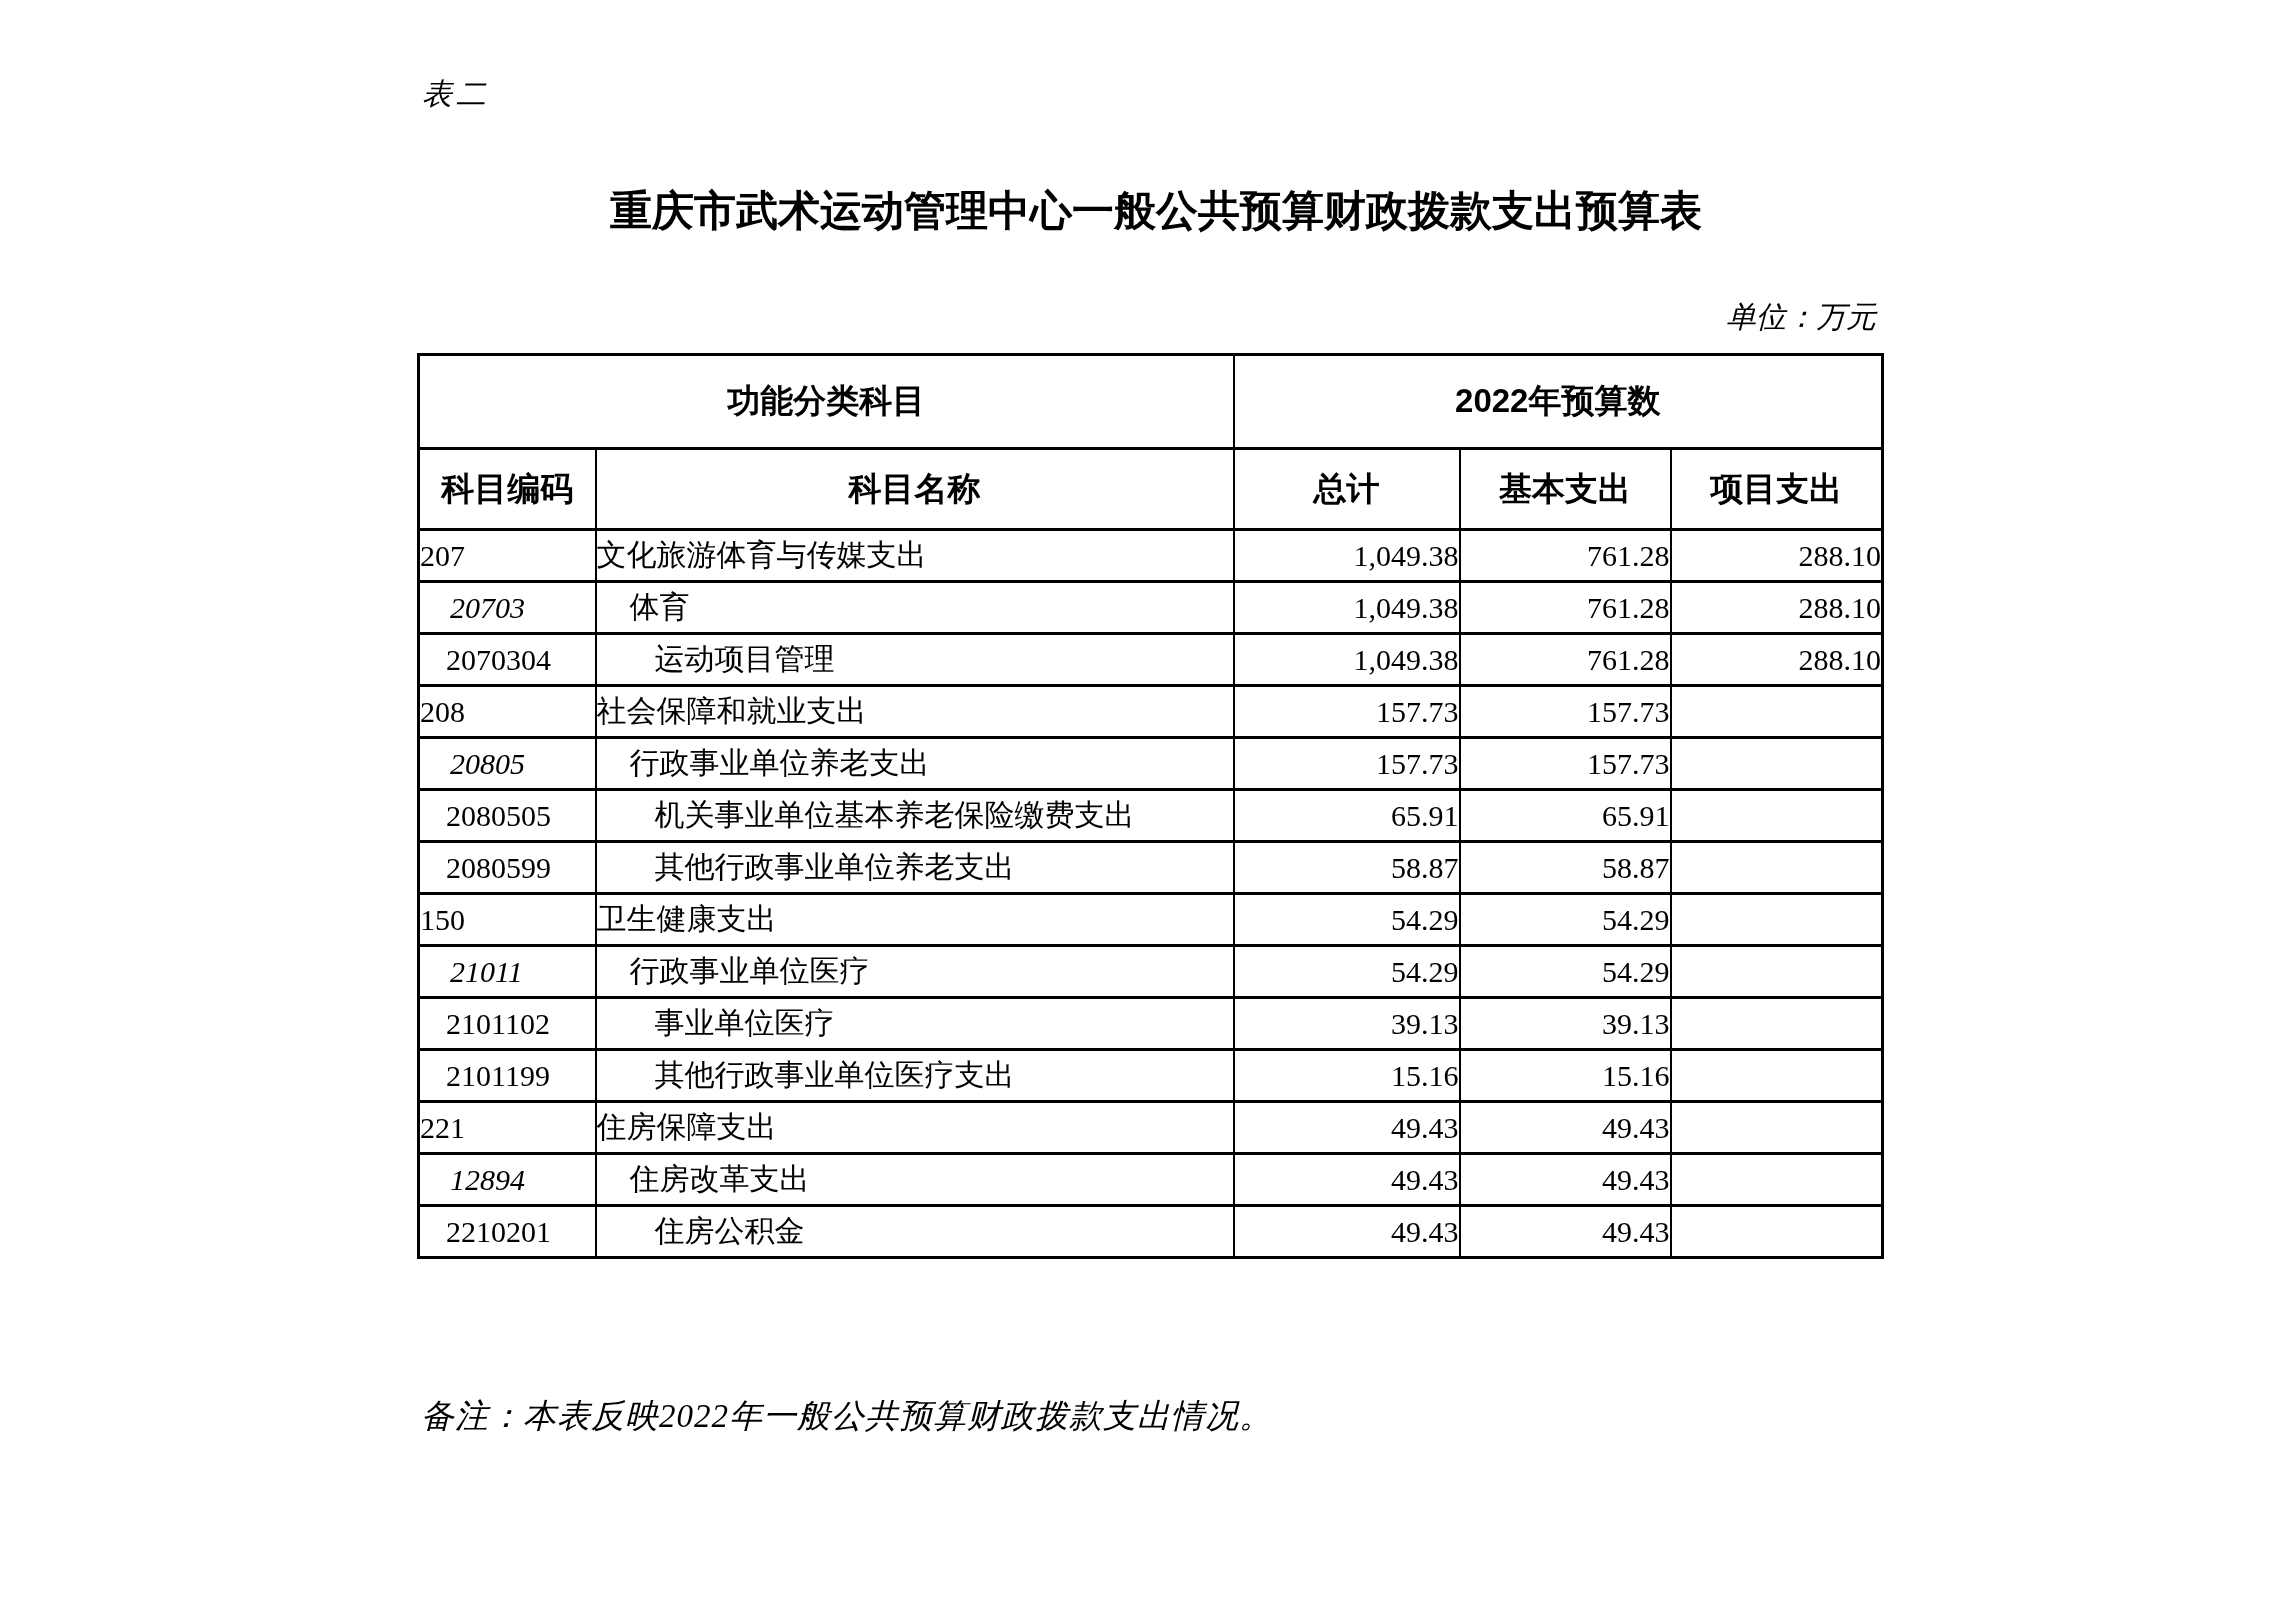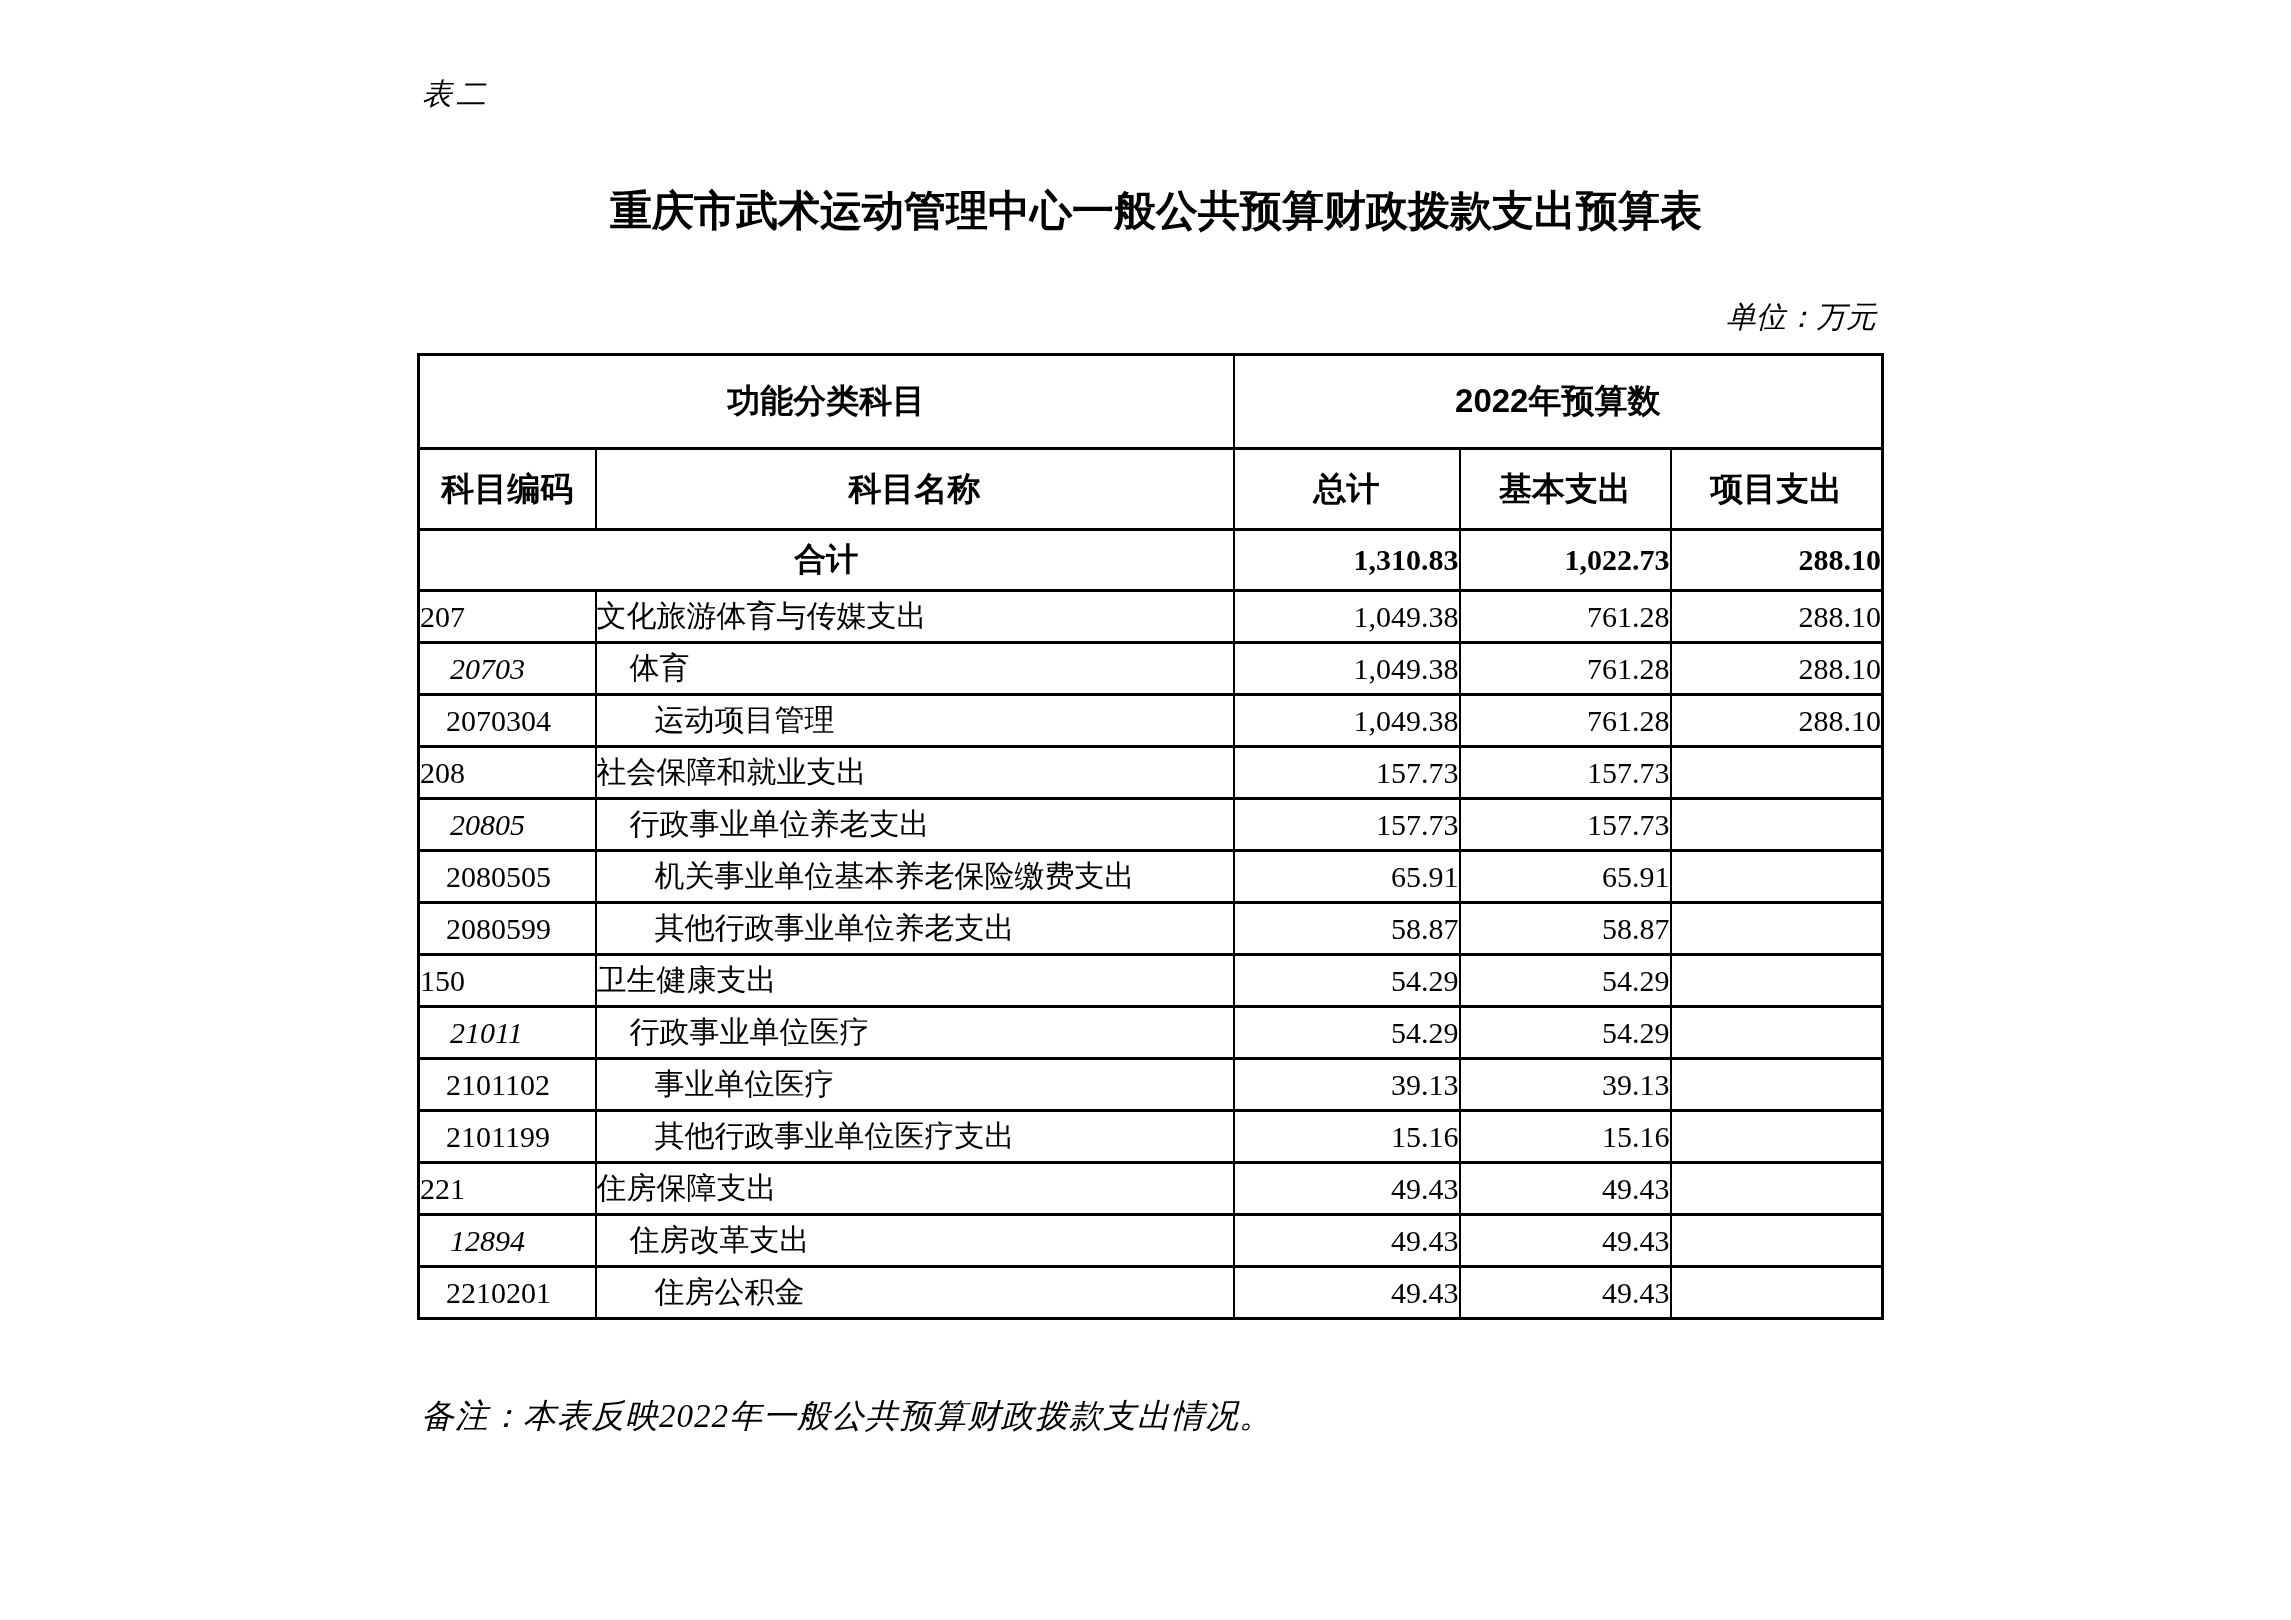--- a/index.html
+++ b/index.html
@@ -143,26 +143,20 @@
       </tr>
       <tr class="hdr-cols">
         <th>科目编码</th>
         <th class="thin-div">科目名称</th>
         <th class="sec">总计</th>
         <th>基本支出</th>
         <th>项目支出</th>
       </tr>
     </thead>
     <tbody>
-      <tr class="total-row">
-        <td colspan="2" class="total-name">合计</td>
-        <td class="num sec">1,310.83</td>
-        <td class="num">1,022.73</td>
-        <td class="num">288.10</td>
-      </tr>
 
     <tr class="data-row">
       <td class="code lvl1">207</td>
       <td class="name thin-div lvl1">文化旅游体育与传媒支出</td>
       <td class="num sec">1,049.38</td>
       <td class="num">761.28</td>
       <td class="num">288.10</td>
     </tr>
         <tr class="data-row">
       <td class="code lvl2">20703</td>

